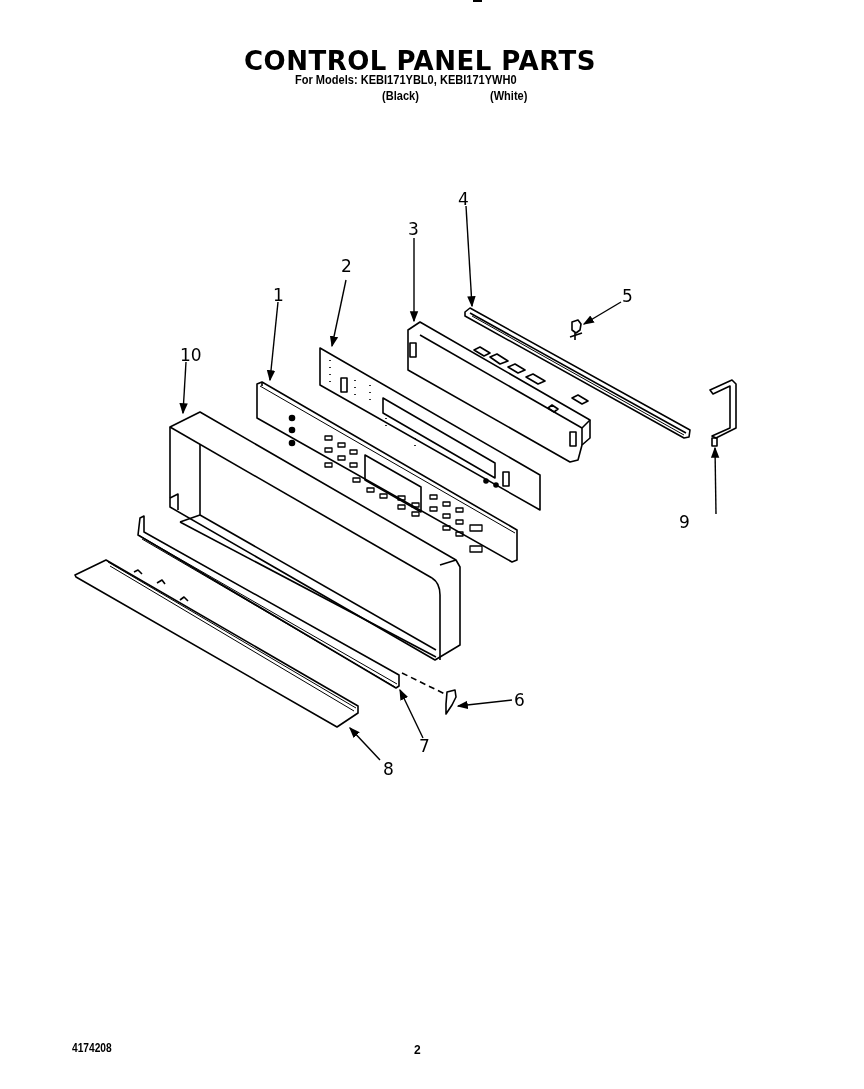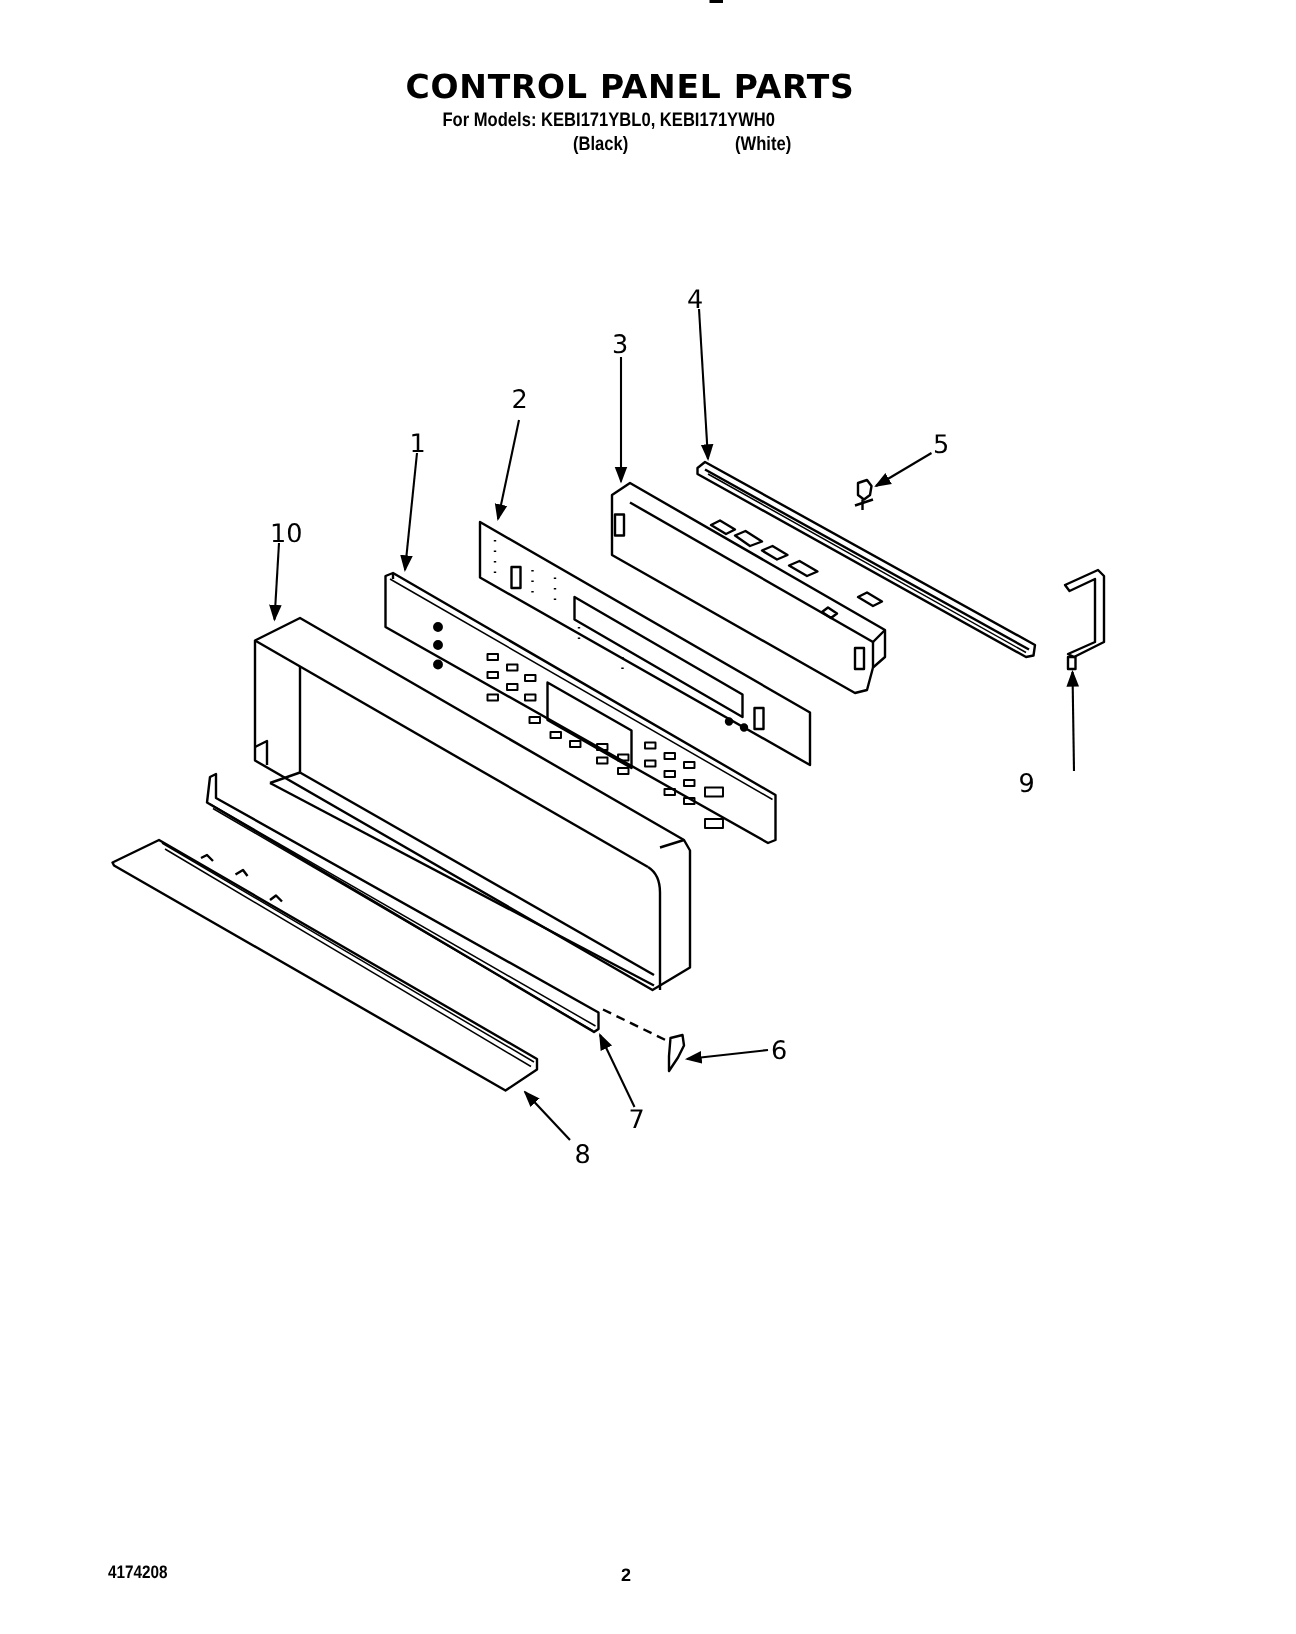--- a/index.html
+++ b/index.html
@@ -1,18 +1,18 @@
 <!DOCTYPE html>
 <html><head>
 <meta charset="utf-8">
 <style>
   html, body { margin: 0; padding: 0; background: #ffffff; }
   body { width: 864px; height: 1089px; position: relative; overflow: hidden; font-family: "Liberation Sans", sans-serif; color: #000; }
   .top-mark { position: absolute; left: 473px; top: 0; width: 9px; height: 2px; background: #000; }
-  .title { position: absolute; left: 0; width: 840px; top: 46px; text-align: center; font-family: "DejaVu Sans", sans-serif; font-weight: bold; font-size: 22px; letter-spacing: 0.5px; }
+  .title { position: absolute; left: 0; width: 840px; top: 46px; text-align: center; font-family: "DejaVu Sans", sans-serif; font-weight: bold; font-size: 26px; letter-spacing: 0.5px; }
   .subtitle { position: absolute; left: 295px; top: 72px; font-weight: bold; font-size: 13px; white-space: nowrap; transform: scaleX(0.85); transform-origin: left top; }
   .color-label { position: absolute; top: 88px; font-weight: bold; font-size: 13px; transform: scaleX(0.85); transform-origin: left top; }
   .color-black { left: 382px; }
   .color-white { left: 490px; }
   .diagram { position: absolute; left: 0; top: 0; width: 864px; height: 1089px; }
   .callout { font-family: "DejaVu Sans", sans-serif; font-size: 17px; }
   .footer-doc { position: absolute; left: 72px; top: 1041px; font-size: 12px; font-weight: bold; transform: scaleX(0.85); transform-origin: left top; }
   .footer-page { position: absolute; left: 414px; top: 1043px; font-size: 12px; font-weight: bold; }
 </style>
 </head>

